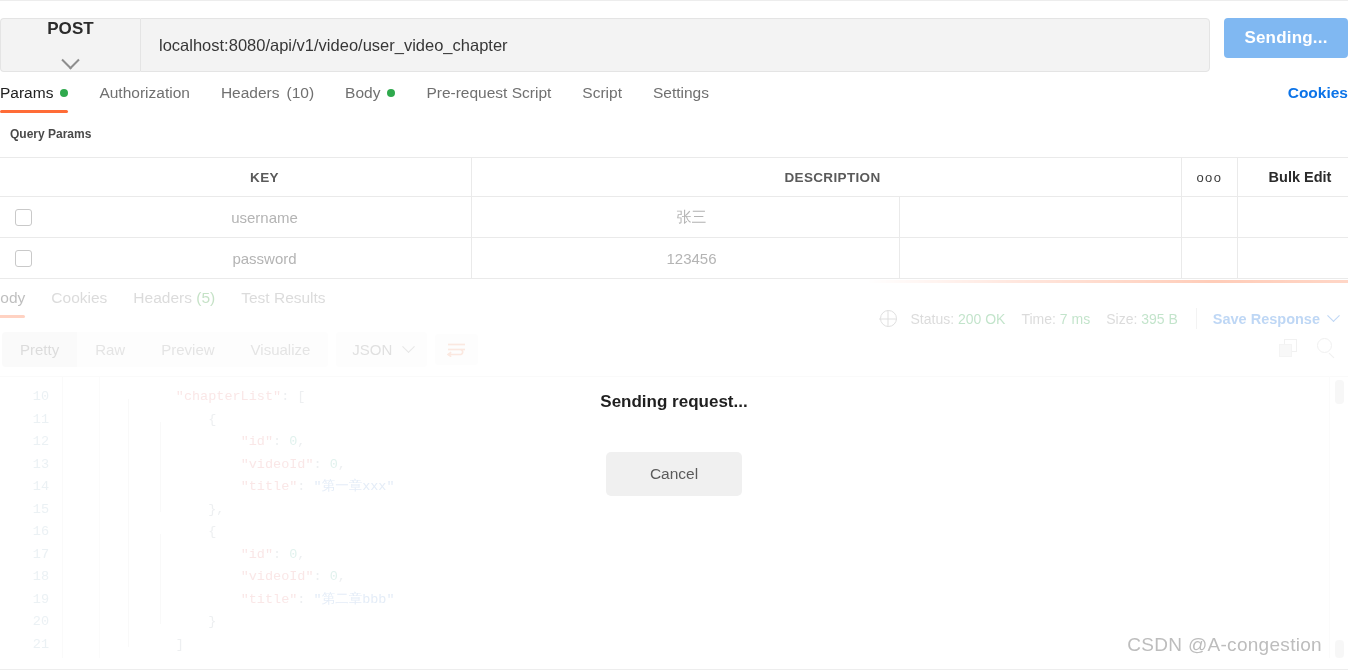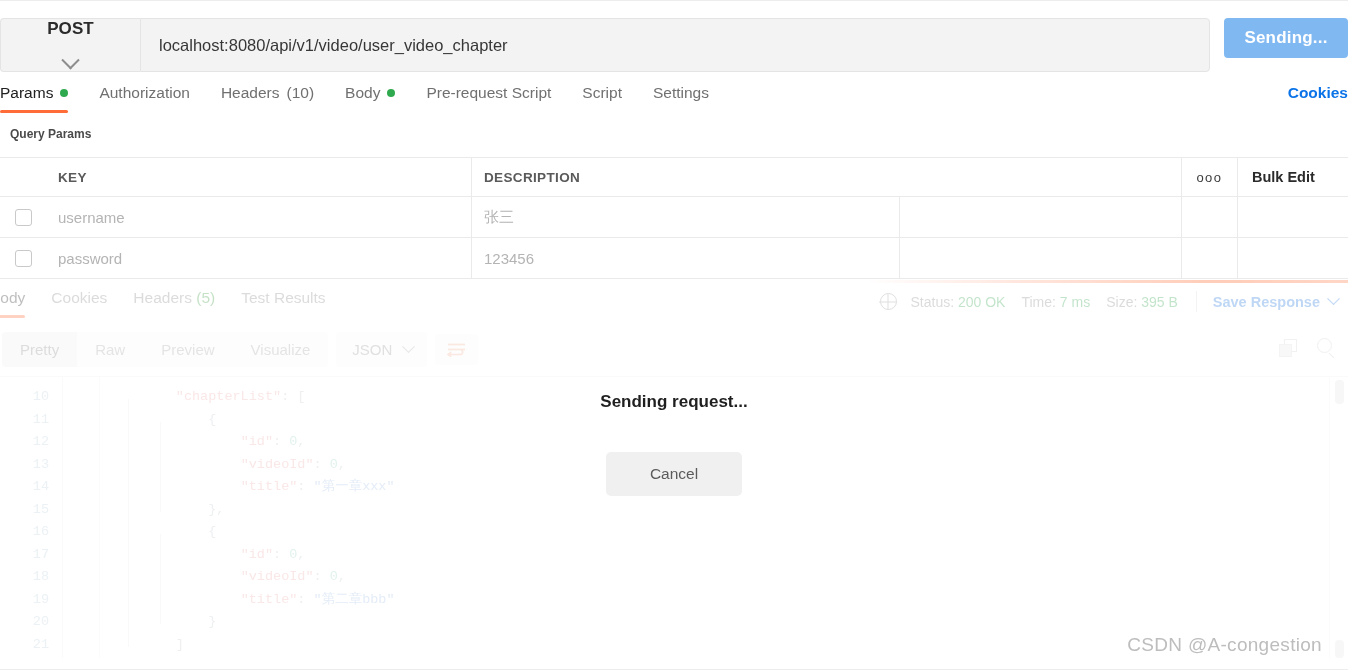--- a/index.html
+++ b/index.html
@@ -166,20 +166,21 @@
     height: 41px;
     border-bottom: 1px solid #eaeaea;
     align-items: stretch;
   }
   .prow.head { height: 39px; }
   .pcell {
     display: flex;
     align-items: center;
     border-right: 1px solid #eaeaea;
     padding-left: 12px;
+    justify-content: center;
   }
   .c-chk   { width: 46px; justify-content: center; padding-left: 0; border-right: none; }
   .c-key   { width: 426px; }
   .c-val   { width: 428px; }
   .c-desc  { flex: 1; }
   .c-dots  { width: 56px; justify-content: center; padding-left: 0; }
   .c-bulk  { width: 110px; border-right: none; padding-left: 14px; }
 
   .hdr-text {
     font-size: 13.5px;
@@ -249,21 +250,21 @@
     content: "";
     position: absolute;
     left: 0; bottom: 0;
     width: 100%; height: 3px;
     background: #ff6c37;
     border-radius: 2px;
   }
 
   .meta {
     position: absolute;
-    top: 11px; right: 4px;
+    top: 28px; right: 4px;
     display: flex;
     align-items: center;
     gap: 0;
     font-size: 14px;
   }
   .globe {
     width: 17px; height: 17px;
     border: 1.4px solid #9a9a9a;
     border-radius: 50%;
     position: relative;

